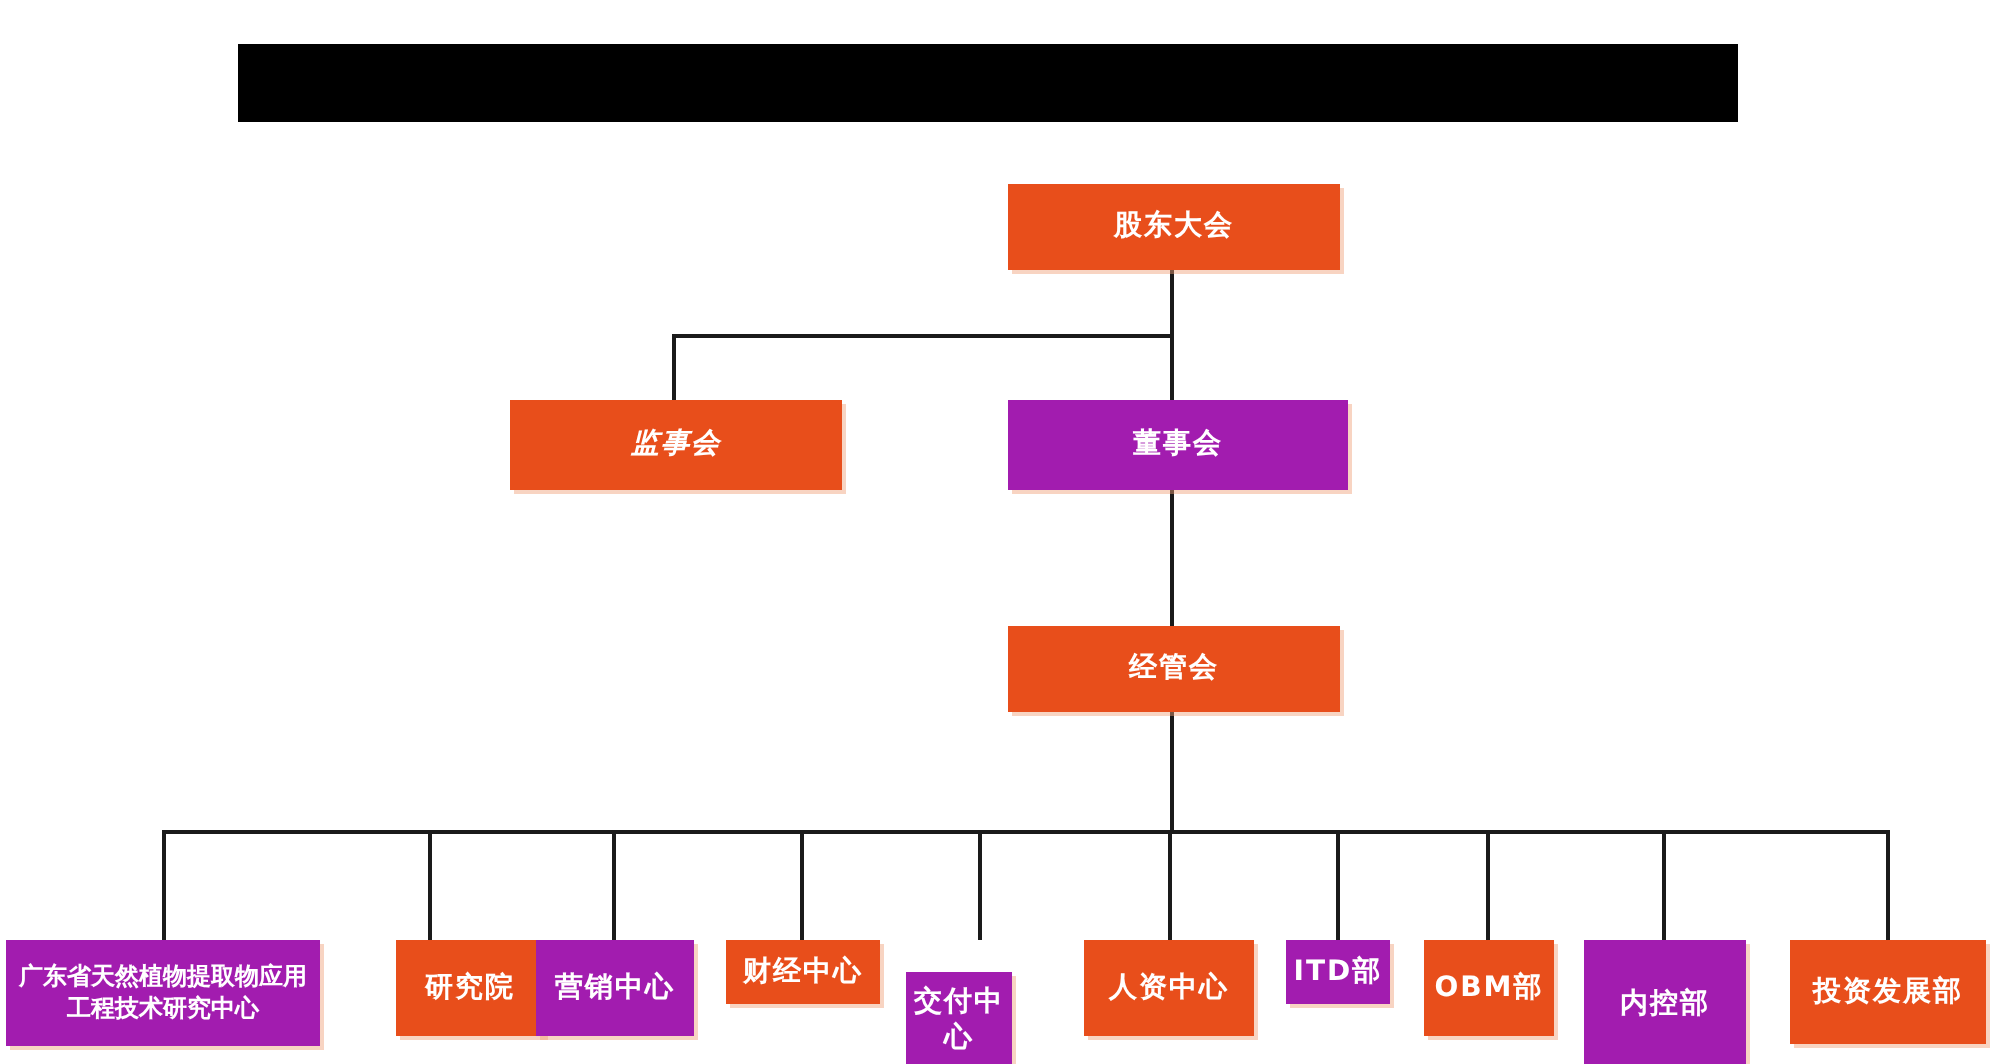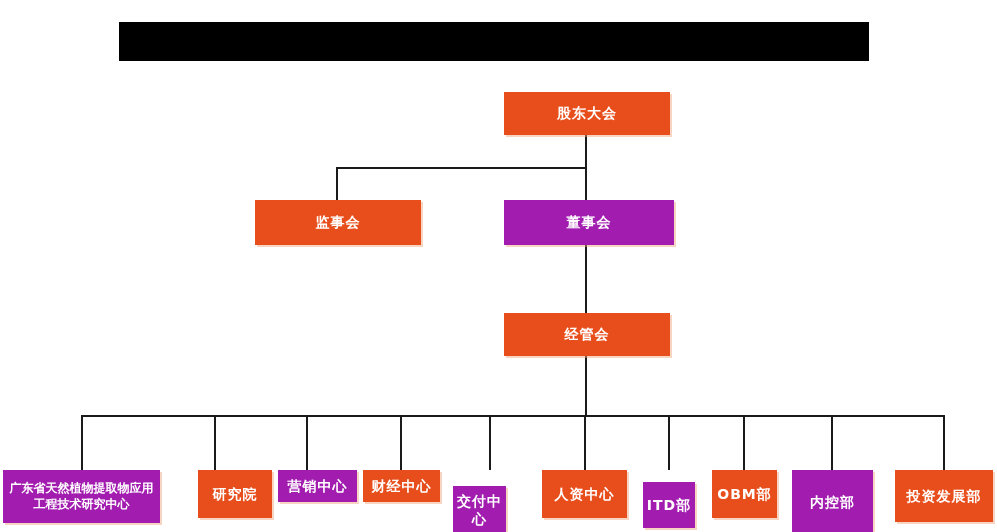--- a/index.html
+++ b/index.html
@@ -45,30 +45,30 @@
   .l-board-mgmt { left:585px; top:245px; width:2px; height:68px; }
   .l-mgmt-bus   { left:585px; top:356px; width:2px; height:60px; }
   .l-bus-h      { left:81px;  top:415px; width:864px; height:2px; }
   .drop { top:415px; width:2px; height:55px; }
   .d0 { left:81px; }  .d1 { left:214px; } .d2 { left:306px; }
   .d3 { left:400px; } .d4 { left:489px; } .d5 { left:584px; }
   .d6 { left:668px; } .d7 { left:743px; } .d8 { left:831px; }
   .d9 { left:943px; }
   
   .n-shareholders { left:504px; top:92px;  width:166px; height:43px; }
-  .n-supervisory  { left:255px; top:200px; width:166px; height:45px; }
+  .n-supervisory  { left:255px; top:200px; width:166px; height:45px;font-style:italic; }
   .n-board        { left:504px; top:200px; width:170px; height:45px; }
   .n-management   { left:504px; top:313px; width:166px; height:43px; }
   .n-dept0 { left:3px;   top:470px; width:157px; height:53px; }
   .n-dept1 { left:178px; top:470px; width:74px;  height:48px;margin-left:20px; }
-  .n-dept2 { left:268px; top:470px; width:79px;  height:32px;margin-left:10px; }
+  .n-dept2 { left:268px; top:470px; width:79px;  height:48px; }
   .n-dept3 { left:363px; top:470px; width:77px;  height:32px; }
   .n-dept4 { left:453px; top:486px; width:53px;  height:48px; }
   .n-dept5 { left:542px; top:470px; width:85px;  height:48px; }
-  .n-dept6 { left:643px; top:470px; width:52px;  height:46px;margin-top:12px; }
+  .n-dept6 { left:643px; top:470px; width:52px;  height:32px; }
   .n-dept7 { left:712px; top:470px; width:65px;  height:48px; }
   .n-dept8 { left:792px; top:470px; width:81px;  height:64px; }
   .n-dept9 { left:895px; top:470px; width:98px;  height:52px; }
 </style>
 </head>
 <body>
 
 <div id="canvas">
 
   <div class="redacted-bar"></div>

